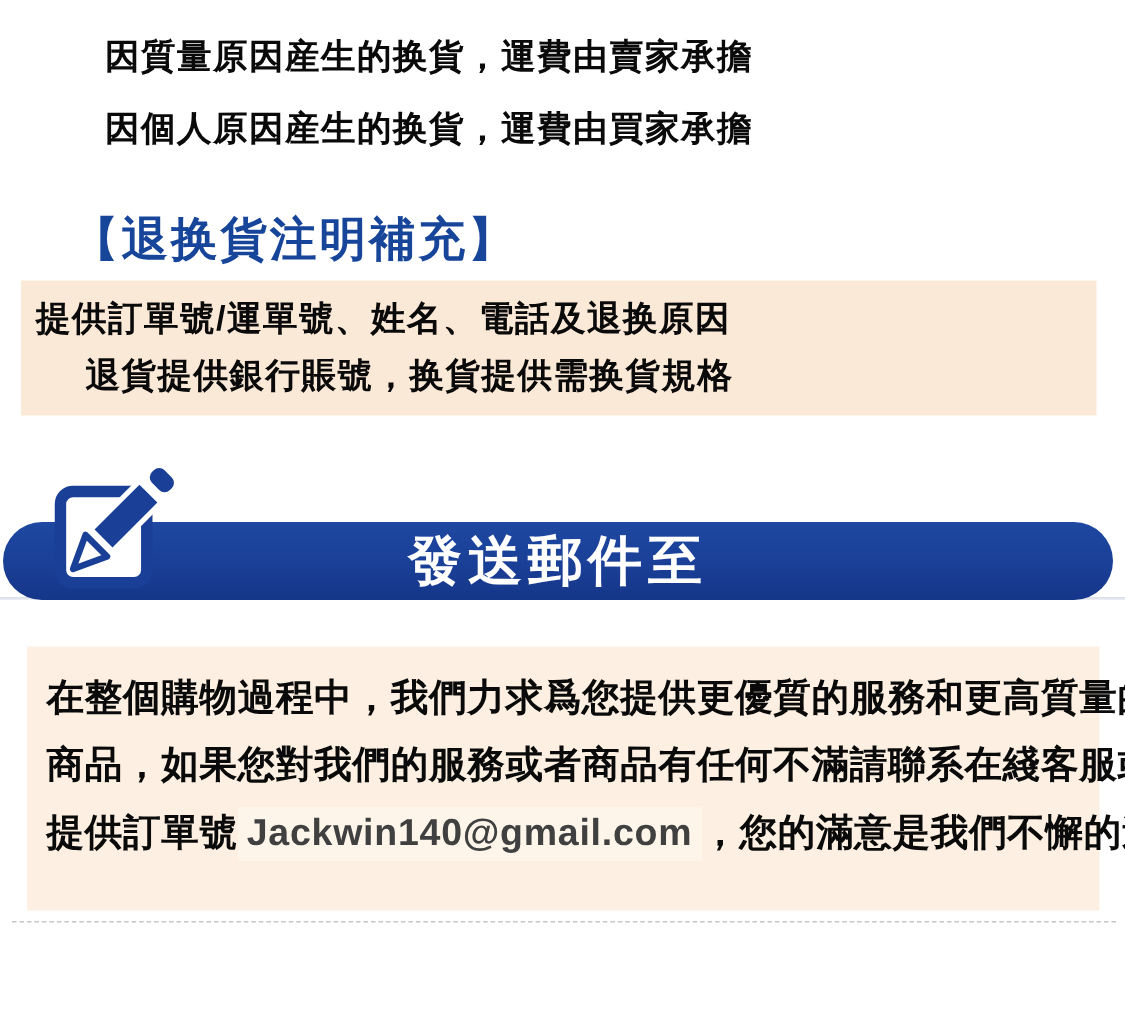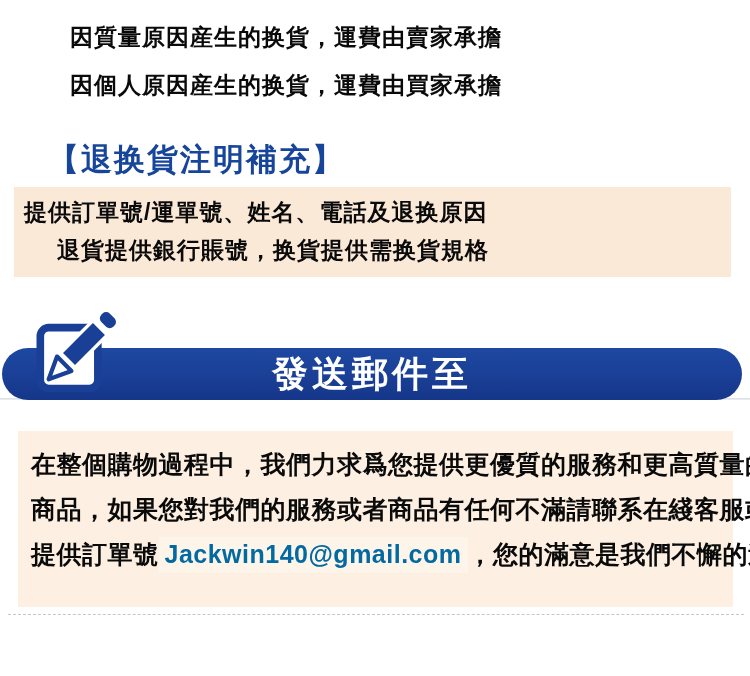--- a/index.html
+++ b/index.html
@@ -70,21 +70,21 @@
   }
   .complaint-line {
     position: absolute; left: 13px;
     font-size: 25px; font-weight: 700; color: #0a0a0a;
     letter-spacing: 0.5px; white-space: nowrap;
   }
   .complaint-line.c1 { top: 17px; }
   .complaint-line.c2 { top: 62px; }
   .complaint-line.c3 { top: 107px; }
   .email-text {
-    color: #0369a1; font-weight: 700;
+    color: #404040; font-weight: 700;
     background: #fdf5ea;
     padding: 3px 6px 5px 6px;
     font-family: "Liberation Sans", "DejaVu Sans", sans-serif;
   }
 
   .bottom-dashed {
     position: absolute; left: 8px; top: 614px; width: 736px; height: 0;
     border-top: 1px dashed #c6c6c6;
   }
 </style>

